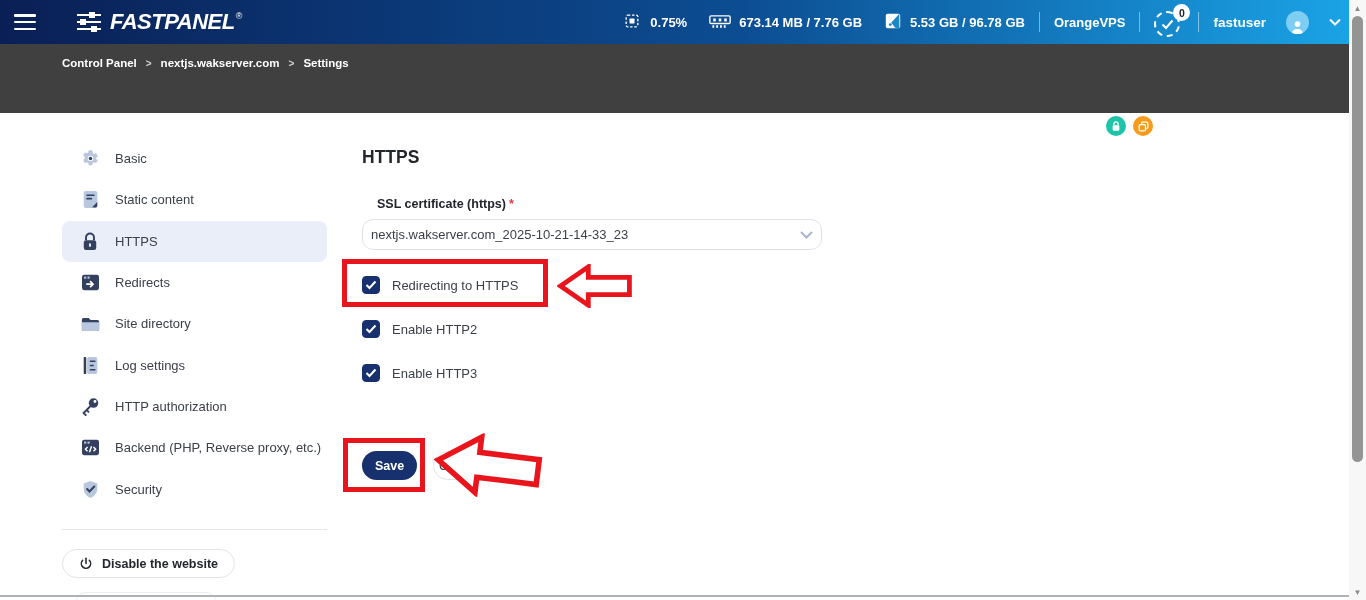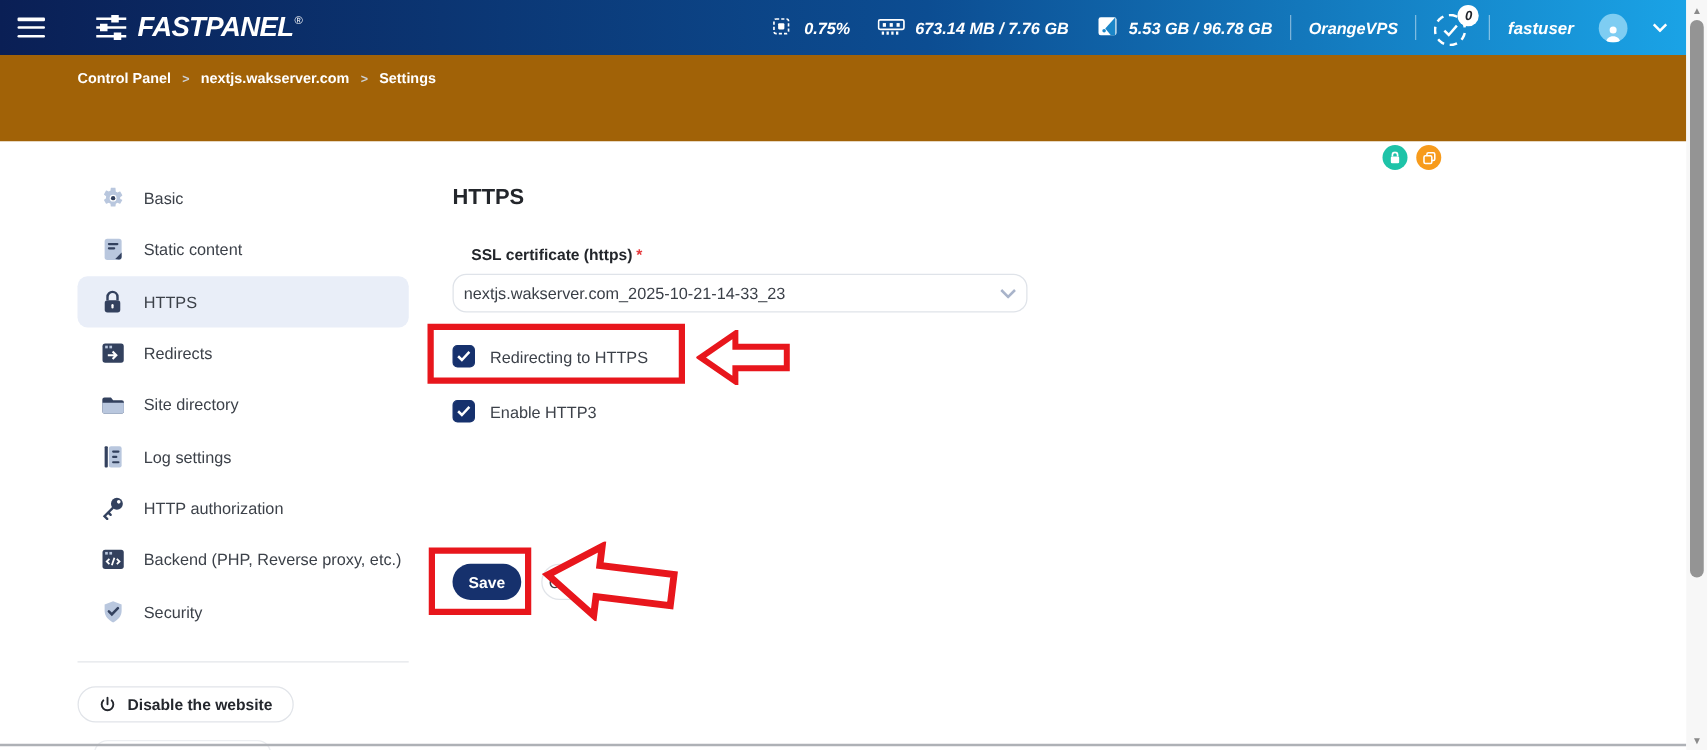--- a/index.html
+++ b/index.html
@@ -11,37 +11,37 @@
   .topbar { position:absolute; left:0; top:0; width:1349px; height:44px;
     background:linear-gradient(90deg,#0a1f55 0%,#0c4d92 55%,#1aa3e6 100%);
     display:flex; align-items:center; color:#fff; }
   .hamburger { margin-left:14px; width:22px; height:16px; display:flex; flex-direction:column;
     justify-content:space-between; cursor:pointer; }
   .hamburger span { display:block; height:2.5px; background:#fff; border-radius:1px; }
   .brand { display:flex; align-items:center; margin-left:40px; }
   .brand svg { margin-right:8px; }
   .brand-text { font-size:22px; font-weight:800; font-style:italic; letter-spacing:-0.5px; }
   .brand-reg { font-size:9px; vertical-align:top; position:relative; top:-6px; left:1px; font-style:normal; }
-  .topbar-right { margin-left:auto; display:flex; align-items:center; gap:14px; padding-right:15px;font-style:italic; }
+  .topbar-right { margin-left:auto; display:flex; align-items:center; gap:14px; padding-right:8px; }
   .stat { display:flex; align-items:center; gap:8px; font-size:13px; font-weight:700; }
   .tb-divider { width:1px; height:20px; background:rgba(255,255,255,0.45); }
   .server-link { font-size:13px; font-weight:700; cursor:pointer; }
   .notif { position:relative; width:30px; height:30px; cursor:pointer; }
   .notif-circle { width:26px; height:26px; margin-top:4px; border:2px dashed #fff; border-radius:50%;
     display:flex; align-items:center; justify-content:center; }
   .notif-badge { position:absolute; top:-3px; right:-6px; width:17px; height:17px; border-radius:50%;
     background:#fff; color:#20242b; font-size:10.5px; font-weight:700; display:flex;
     align-items:center; justify-content:center; }
   .user { display:flex; align-items:center; gap:20px; cursor:pointer; }
   .user-name { font-size:13.5px; font-weight:700; }
   .avatar { width:23px; height:23px; border-radius:50%; background:#7ecdf2; display:flex;
     align-items:flex-end; justify-content:center; overflow:hidden; }
 
   
-  .subheader { position:absolute; left:0; top:44px; width:1349px; height:69px; background:#a16207; color:#fff; }
+  .subheader { position:absolute; left:0; top:44px; width:1349px; height:69px; background:#404040; color:#fff; }
   .breadcrumb { position:absolute; left:62px; top:13px; font-size:11.5px; font-weight:700;
     display:flex; align-items:center; gap:9px; }
   .crumb { cursor:pointer; }
   .crumb-sep { font-size:10px; color:#cfd2d6; }
   .page-title-row { position:absolute; left:60px; top:32px; display:flex; align-items:center; gap:9px; }
   .fav-box { width:17px; height:15px; border-radius:2px; background:#9aa0a6; display:flex;
     align-items:center; justify-content:center; }
   .page-title { font-size:17.5px; font-weight:700; }
   .hdr-badge { position:absolute; top:72px; width:20px; height:20px; border-radius:50%;
     display:flex; align-items:center; justify-content:center; cursor:pointer; }
@@ -353,20 +353,28 @@
           </svg>
         </span>
         <span class="cb-label">Redirecting to HTTPS</span>
       </div>
       <div class="cb-row">
         <span class="cb-box checked">
           <svg width="12" height="10" viewBox="0 0 12 10">
             <path d="M1.5 5l3 3 6-6.5" stroke="#fff" stroke-width="2" fill="none"></path>
           </svg>
         </span>
+        <span class="cb-label">Enable HTTP2</span>
+      </div>
+      <div class="cb-row">
+        <span class="cb-box checked">
+          <svg width="12" height="10" viewBox="0 0 12 10">
+            <path d="M1.5 5l3 3 6-6.5" stroke="#fff" stroke-width="2" fill="none"></path>
+          </svg>
+        </span>
         <span class="cb-label">Enable HTTP3</span>
       </div>
     </div>
   <button class="btn-save">Save</button>
   <button class="btn-cancel">Cancel</button>
 
   <div class="anno-box b1"></div>
   <svg class="anno-arrow a1" width="76" height="44" viewBox="0 0 78 46">
     <polygon points="3,23 32,3 32,14 75,14 75,32 32,32 32,43" fill="#fff" stroke="#e8161c" stroke-width="5"></polygon>
   </svg>

